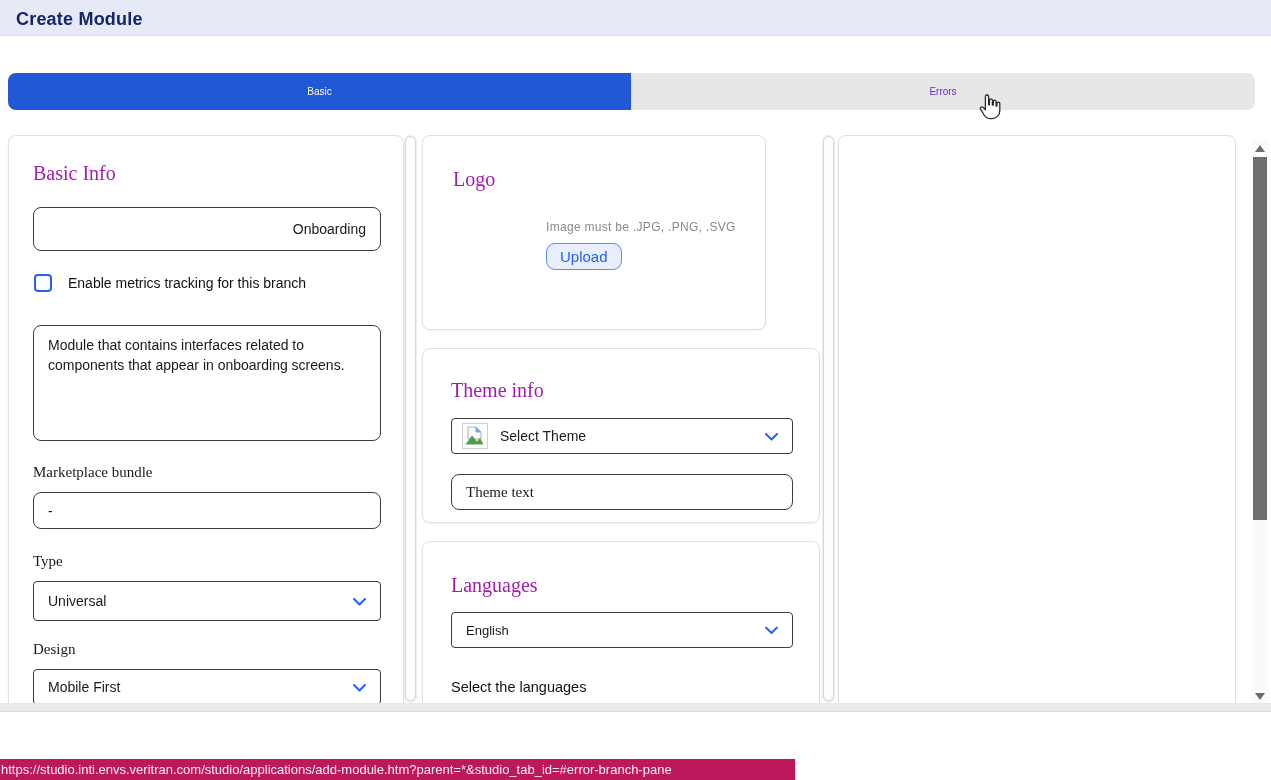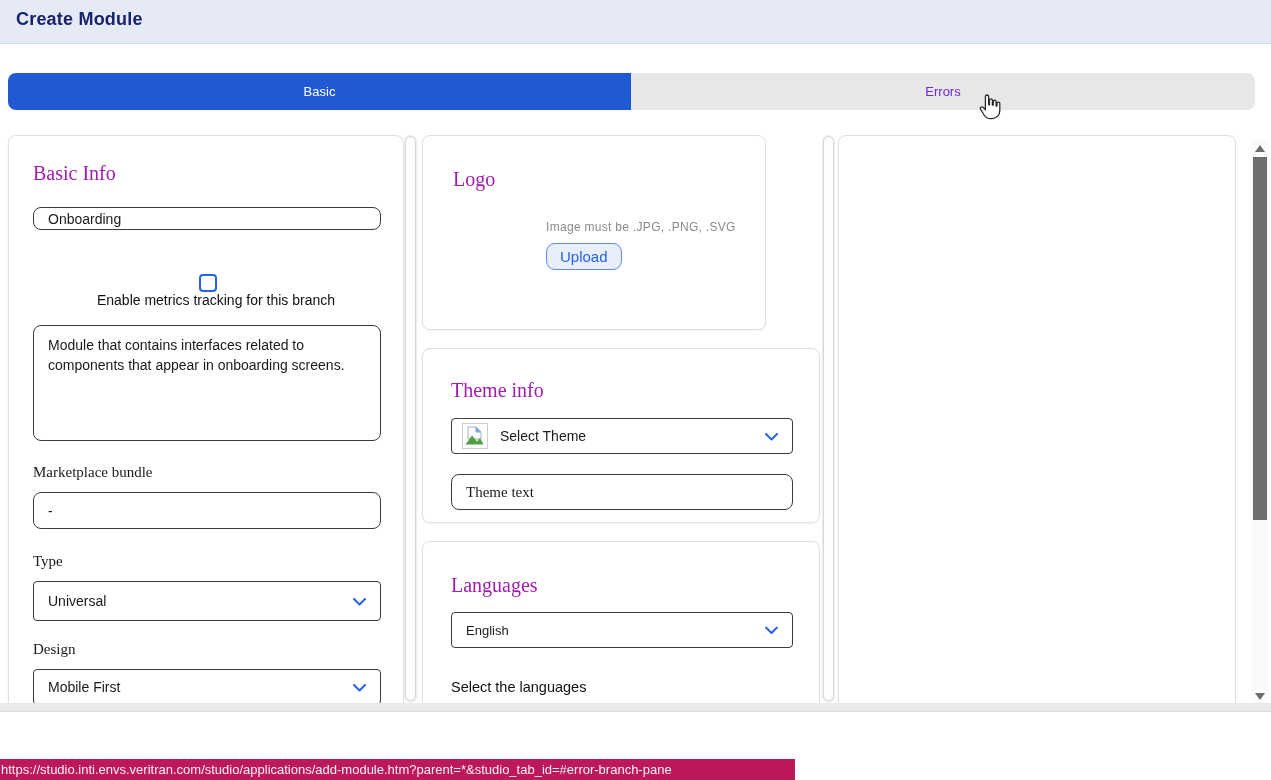--- a/index.html
+++ b/index.html
@@ -1,29 +1,29 @@
 <!DOCTYPE html>
 <html><head>
 <meta charset="utf-8">
 <style>
   * { margin:0; padding:0; box-sizing:border-box; }
   html,body { width:1271px; height:780px; overflow:hidden; background:#fff;
               font-family:"Liberation Sans", sans-serif; }
   .stage { position:relative; width:1271px; height:780px; background:#fff; }
 
   
-  .header { position:absolute; left:0; top:0; width:1271px; height:44px;
+  .header { position:absolute; left:0; top:0; width:1271px; height:36px;
             background:#e6eaf7; border-bottom:1px solid #d7dbe9; }
   .header-title { position:absolute; left:16px; top:9px; font-size:18px; font-weight:bold;
                   color:#16246b; letter-spacing:.2px; }
 
   
   .tabbar { position:absolute; left:8px; top:73px; width:1247px; height:37px;
             border-radius:8px; overflow:hidden; display:flex; }
-  .tab { display:flex; align-items:center; justify-content:center; font-size:13px; cursor:pointer; }
+  .tab { display:flex; align-items:center; justify-content:center; font-size:10px; cursor:pointer; }
   .tab-basic { width:623px; background:#2158d4; color:#fff; }
   .tab-errors { flex:1; background:#e7e7e8; color:#6d28d9; }
 
   
   .content { position:absolute; left:0; top:125px; width:1271px; height:579px; overflow:hidden; }
   .card { position:absolute; background:#fff; border:1px solid #e0e0e0; border-radius:8px;
           box-shadow:0 1px 3px rgba(0,0,0,.05); }
   .card-title { position:absolute; font-family:Liberation Serif, serif; font-size:20px; color:#a21caf; }
   .f-label { position:absolute; font-family:"Liberation Serif", serif; font-size:15px; color:#1a1a1a; }
 
@@ -88,23 +88,23 @@
   <div class="tabbar">
     <div class="tab tab-basic">Basic</div>
     <div class="tab tab-errors">Errors</div>
   </div>
 
   <div class="content">
 
     <div class="card" style="left:8px; top:10px; width:396px; height:600px;">
       <div class="card-title" style="left:24px; top:26px;">Basic Info</div>
 
-      <input class="tinput" style="left: 24px; top: 71px; width: 348px; height: 23px;" value="Onboarding">
-
-      <div class="checkrow" style="left:25px; top:138px; width:348px;flex-direction:column;">
+      <input class="tinput" style="left: 24px; top: 71px; width: 348px; height: 44px; text-align: right;" value="Onboarding">
+
+      <div class="checkrow" style="left:25px; top:138px; width:348px;">
         <div class="checkbox"></div>
         <div class="checklabel">Enable metrics tracking for this branch</div>
       </div>
 
       <textarea class="tinput" style="left: 24px; top: 189px; width: 348px; height: 116px;">Module that contains interfaces related to components that appear in onboarding screens.</textarea>
 
       <div class="f-label" style="left:24px; top:328px;">Marketplace bundle</div>
       <input class="tinput" style="left: 24px; top: 356px; width: 348px; height: 37px;" value="-">
 
       <div class="f-label" style="left:24px; top:417px;">Type</div>

